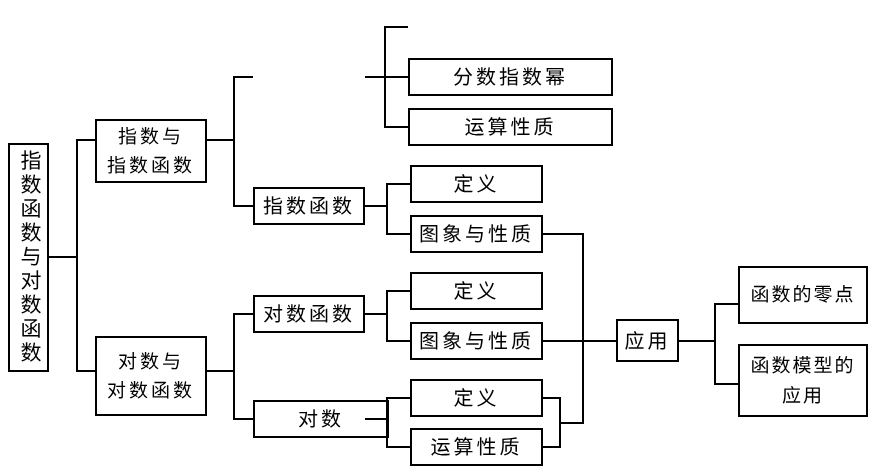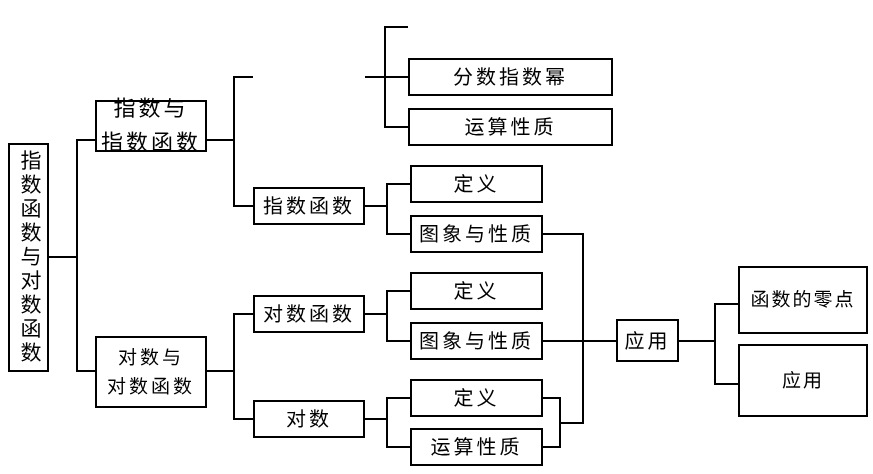--- a/index.html
+++ b/index.html
@@ -44,51 +44,52 @@
   .hl{height:2px;}
   .vl{width:2px;}
 </style>
 </head>
 <body>
 
 <div id="canvas">
 
   <div class="node root-vert" style="left:8px;top:143px;width:41px;height:229px">指数函数与对数函数</div>
 
-  <div class="node two-line" style="left:95px;top:100px;width:112px;height:52px;font-size:22px">
+  <div class="node two-line" style="left:95px;top:119px;width:112px;height:64px;font-size:19px">
     <span>指数与</span>
     <span>指数函数</span>
   </div>
-  <div class="node two-line" style="left:95px;top:336px;width:112px;height:72px;font-size:19px">
+  <div class="node two-line" style="left:95px;top:336px;width:112px;height:80px;font-size:19px">
     <span>对数与</span>
     <span>对数函数</span>
   </div>
 
   <div class="node" style="left:253px;top:187px;width:112px;height:38px">指数函数</div>
   <div class="node" style="left:253px;top:295px;width:112px;height:38px">对数函数</div>
-  <div class="node" style="left:253px;top:400px;width:112px;height:38px">对数</div>
+  <div class="node" style="left:253px;top:400px;width:136px;height:38px">对数</div>
 
   <div class="node" style="left:408px;top:58px;width:205px;height:38px">分数指数幂</div>
   <div class="node" style="left:408px;top:108px;width:205px;height:38px">运算性质</div>
 
   <div class="node" style="left:410px;top:165px;width:133px;height:38px">定义</div>
   <div class="node" style="left:410px;top:215px;width:133px;height:38px">图象与性质</div>
 
   <div class="node" style="left:410px;top:272px;width:133px;height:38px">定义</div>
   <div class="node" style="left:410px;top:322px;width:133px;height:38px">图象与性质</div>
 
   <div class="node" style="left:410px;top:379px;width:133px;height:38px">定义</div>
   <div class="node" style="left:410px;top:428px;width:133px;height:38px">运算性质</div>
 
   <div class="node" style="left:616px;top:319px;width:63px;height:43px">应用</div>
 
-  <div class="node two-line" style="left:738px;top:266px;width:130px;height:68px;font-size:19px;letter-spacing:2px">
+  <div class="node two-line" style="left:738px;top:266px;width:130px;height:58px;font-size:19px;letter-spacing:2px">
     <span>函数的零点</span>
   </div>
   <div class="node two-line" style="left:738px;top:344px;width:130px;height:73px;font-size:19px;letter-spacing:2px">
+    <span>函数模型的</span>
     <span>应用</span>
   </div>
 
   <div class="hl" style="left:49px;top:256px;width:28px"></div>
   <div class="vl" style="left:76px;top:139px;height:233px"></div>
   <div class="hl" style="left:77px;top:139px;width:18px"></div>
   <div class="hl" style="left:77px;top:370px;width:18px"></div>
 
   <div class="hl" style="left:207px;top:139px;width:27px"></div>
   <div class="vl" style="left:233px;top:76px;height:131px"></div>

